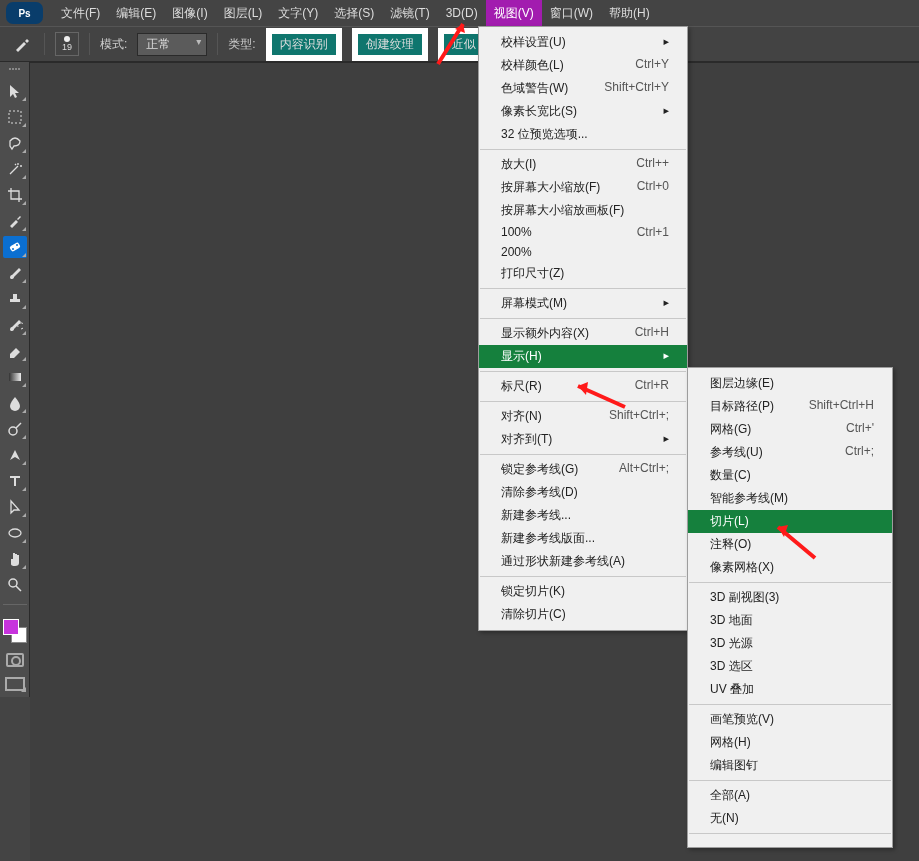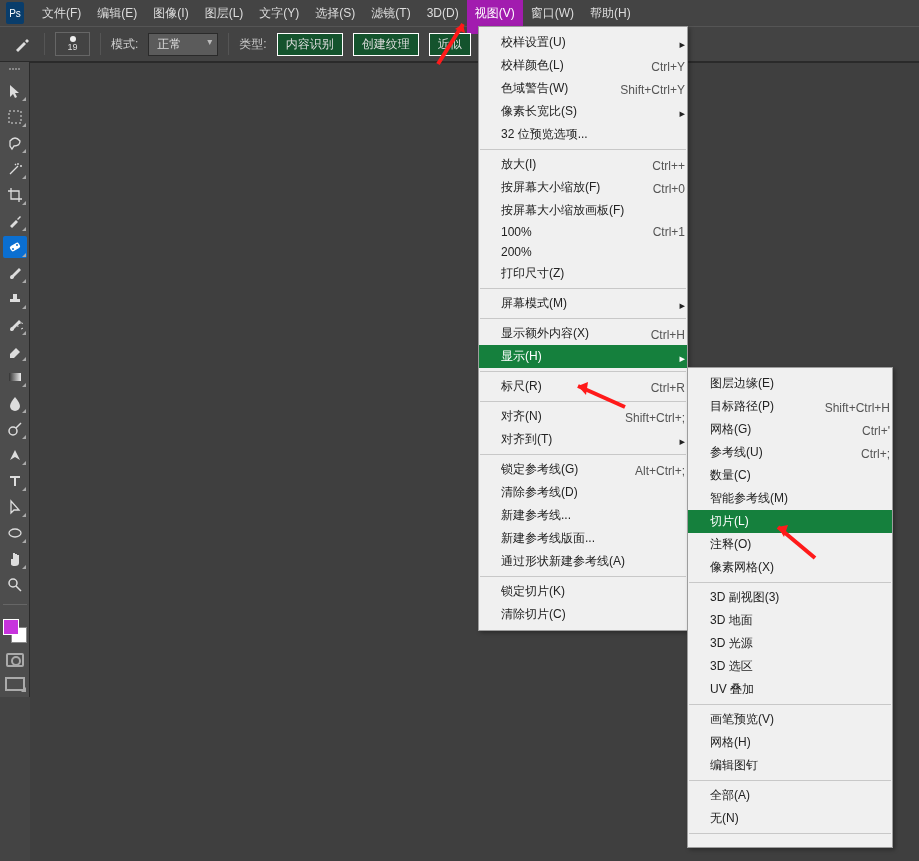--- a/index.html
+++ b/index.html
@@ -1,49 +1,49 @@
 <!DOCTYPE html>
 <html><head>
 <meta charset="utf-8">
 <style>
   * { margin:0; padding:0; box-sizing:border-box; font-family:"Microsoft YaHei",sans-serif; }
   body { background:#444; width:919px; height:861px; overflow:hidden; position:relative; color:#ddd; font-size:12px; }
   .menubar { background:#444; height:26px; display:flex; align-items:center; padding:0 6px; }
-  .logo { width:18px; height:22px; background:#093d6b; color:#fff; font-size:10px; font-weight:normal; display:flex; align-items:center; justify-content:center; border-radius:2px; margin-right:10px; }
+  .logo { width:37px; height:22px; background:#093d6b; color:#fff; font-size:10px; font-weight:bold; display:flex; align-items:center; justify-content:center; border-radius:7px; margin-right:10px; }
   .menu-item { padding:12px 8px; cursor:default; }
   .menu-item.active { background:#a21caf; color:#fff; }
   .options { height:36px; background:#434343; border-top:1px solid #555; border-bottom:1px solid #2a2a2a; display:flex; align-items:center; padding:0 10px; gap:10px; }
   .options .sep { width:1px; height:22px; background:#555; }
-  .brush-spot { width:35px; height:24px; border:1px solid #666; display:flex; flex-direction:column; align-items:center; justify-content:center; position:relative; }
+  .brush-spot { width:24px; height:24px; border:1px solid #666; display:flex; flex-direction:column; align-items:center; justify-content:center; position:relative; }
   .brush-spot .dot { width:6px; height:6px; background:#eee; border-radius:50%; }
   .brush-spot .num { font-size:9px; line-height:1; margin-top:1px; }
   .opt-label { color:#ccc; }
   .combo { background:#5b5b5b; border:1px solid #2a2a2a; padding:2px 6px 2px 8px; position:relative; min-width:70px; }
   .combo:after { content:"▾"; position:absolute; right:5px; top:2px; font-size:10px; color:#bbb; }
-  .pill { background:#14532d; border:1px solid #ffffff; padding:2px 8px; }
+  .pill { background:#0f766e; border:6px solid #ffffff; padding:2px 8px; }
   .tool-slim { width:24px; height:22px; display:flex; align-items:center; justify-content:center; border:1px solid transparent; }
   .tool-slim svg { width:16px; height:16px; }
   .canvas { position:absolute; left:30px; top:62px; right:0; bottom:0; background:#3f3f3f; border-top:1px solid #2a2a2a;}
   .toolbar { position:absolute; left:0; top:62px; width:30px; background:#4d4d4d; display:flex; flex-direction:column; align-items:center; padding:6px 0; gap:4px; border-right:1px solid #2a2a2a; }
   .toolbar .handle { width:30px; height:6px; display:flex; justify-content:center; gap:1px; margin-bottom:2px;}
   .toolbar .handle span{ width:2px; height:2px; background:#888;}
   .tool { width:24px; height:22px; display:flex; align-items:center; justify-content:center; position:relative; }
   .tool.active { background:#0b6fd1; border-radius:2px; }
   .tool svg { width:16px; height:16px; }
   .tool .tri { position:absolute; right:1px; bottom:1px; width:0; height:0; border-right:4px solid #aaa; border-top:4px solid transparent; }
   .swatches { margin-top:6px; position:relative; width:24px; height:24px; }
   .swatches .fg { width:16px; height:16px; background:#c733dd; border:1px solid #fff; position:absolute; top:0; left:0; }
   .swatches .bg { width:16px; height:16px; background:#fff; border:1px solid #888; position:absolute; bottom:0; right:0; }
   .qmask { width:18px; height:14px; border:2px solid #aaa; border-radius:2px; margin-top:6px; position:relative; }
   .qmask:after{ content:""; width:6px; height:6px; border:2px solid #aaa; border-radius:50%; position:absolute; top:1px; left:3px;}
   .screenmode { width:20px; height:14px; border:2px solid #aaa; margin-top:6px; position:relative;}
   .screenmode:after{content:""; position:absolute; right:-3px; bottom:-3px;width:0;height:0;border-right:5px solid #aaa;border-top:5px solid transparent;}
 
   .dropdown { position:absolute; background:#f0f0f0; color:#222; border:1px solid #9d9d9d; box-shadow:2px 2px 4px rgba(0,0,0,.3); padding:4px 0; }
-  .dropdown .row { display:flex; align-items:flex-end; padding:3px 2px 3px 22px; white-space:nowrap; position:relative; min-width:180px; }
+  .dropdown .row { display:flex; align-items:flex-start; padding:3px 18px 3px 22px; white-space:nowrap; position:relative; min-width:180px; }
   .dropdown .row.highlight { background:#15803d; color:#fff; }
   .dropdown .row .lbl { flex:1; }
   .dropdown .row .shc { margin-left:30px; color:#555; }
   .dropdown .row .arrow { margin-left:30px; }
   .dropdown hr { border:none; border-top:1px solid #c8c8c8; margin:3px 1px; }
   .d1 { left:478px; top:26px; width:210px; }
   .d2 { left:687px; top:367px; width:206px; }
   .row .arrow:after { content:"▸"; font-size:11px; }
   .row.highlight .arrow:after{ color:#fff; }
 

